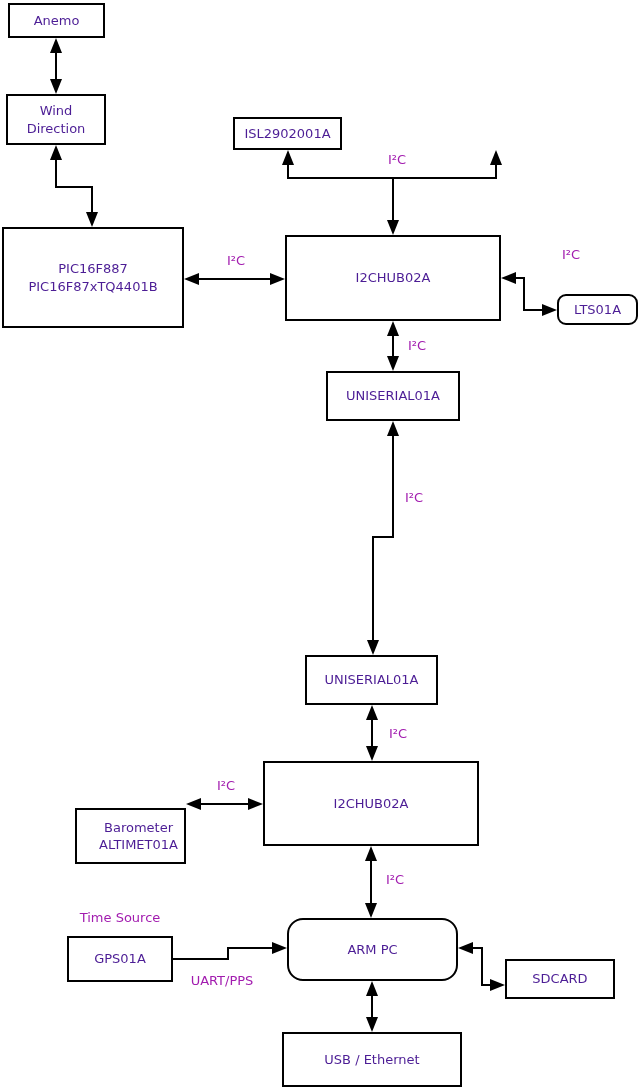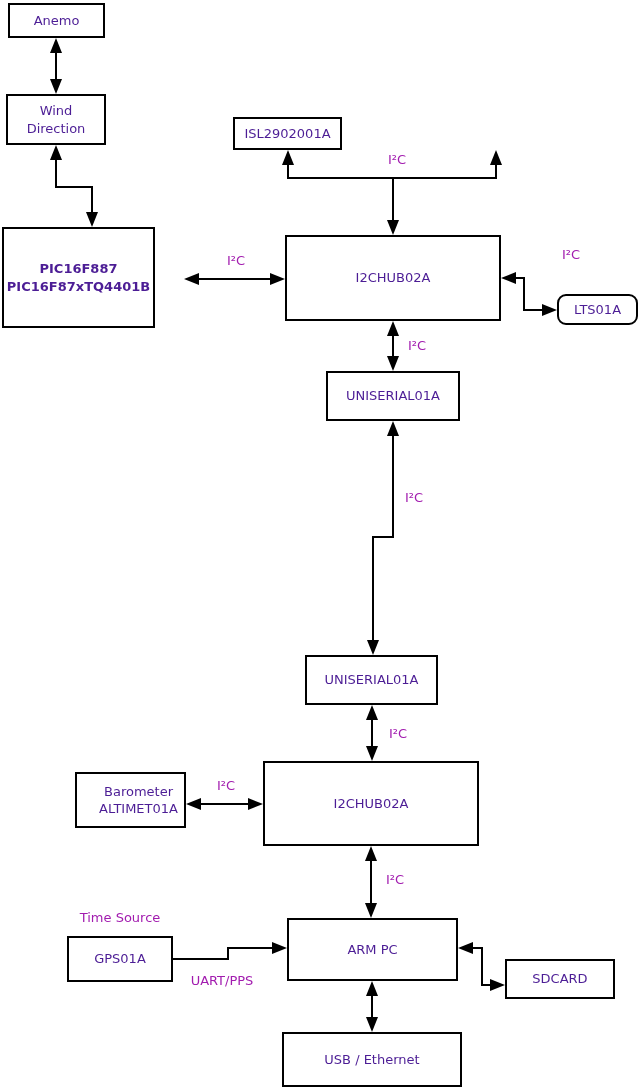--- a/index.html
+++ b/index.html
@@ -65,21 +65,21 @@
 
 <div id="diagram">
   <div id="boxes-layer">
       <div class="box" style="left: 8px; top: 3px; width: 97px; height: 35px;">
         <div class="box-line">Anemo</div>
       </div>
       <div class="box" style="left: 6px; top: 94px; width: 100px; height: 51px;">
         <div class="box-line">Wind</div>
         <div class="box-line">Direction</div>
       </div>
-      <div class="box" style="left: 2px; top: 227px; width: 153px; height: 101px; font-weight: bold;">
+      <div class="box" style="left: 2px; top: 227px; width: 182px; height: 101px;">
         <div class="box-line">PIC16F887</div>
         <div class="box-line">PIC16F87xTQ4401B</div>
       </div>
       <div class="box" style="left: 233px; top: 117px; width: 109px; height: 33px;">
         <div class="box-line">ISL2902001A</div>
       </div>
       <div class="box" style="left: 285px; top: 235px; width: 216px; height: 86px;">
         <div class="box-line">I2CHUB02A</div>
       </div>
       <div class="box" style="left: 557px; top: 294px; width: 81px; height: 31px; border-radius: 9px;">
@@ -87,28 +87,28 @@
       </div>
       <div class="box" style="left: 326px; top: 371px; width: 134px; height: 50px;">
         <div class="box-line">UNISERIAL01A</div>
       </div>
       <div class="box" style="left: 305px; top: 655px; width: 133px; height: 50px;">
         <div class="box-line">UNISERIAL01A</div>
       </div>
       <div class="box" style="left: 263px; top: 761px; width: 216px; height: 85px;">
         <div class="box-line">I2CHUB02A</div>
       </div>
-      <div class="box" style="left: 75px; top: 772px; width: 111px; height: 56px; padding-left: 16px;">
+      <div class="box" style="left: 75px; top: 808px; width: 111px; height: 56px; padding-left: 16px;">
         <div class="box-line">Barometer</div>
         <div class="box-line">ALTIMET01A</div>
       </div>
       <div class="box" style="left: 67px; top: 936px; width: 106px; height: 46px;">
         <div class="box-line">GPS01A</div>
       </div>
-      <div class="box" style="left: 287px; top: 918px; width: 171px; height: 63px;">
+      <div class="box" style="left: 287px; top: 918px; width: 171px; height: 63px; border-radius: 16px;">
         <div class="box-line">ARM PC</div>
       </div>
       <div class="box" style="left: 505px; top: 959px; width: 110px; height: 40px;">
         <div class="box-line">SDCARD</div>
       </div>
       <div class="box" style="left: 282px; top: 1032px; width: 180px; height: 55px;">
         <div class="box-line">USB / Ethernet</div>
       </div>
       <div class="float-label" style="left: 397px; top: 159px;">I²C</div>
       <div class="float-label" style="left: 236px; top: 260px;">I²C</div>

